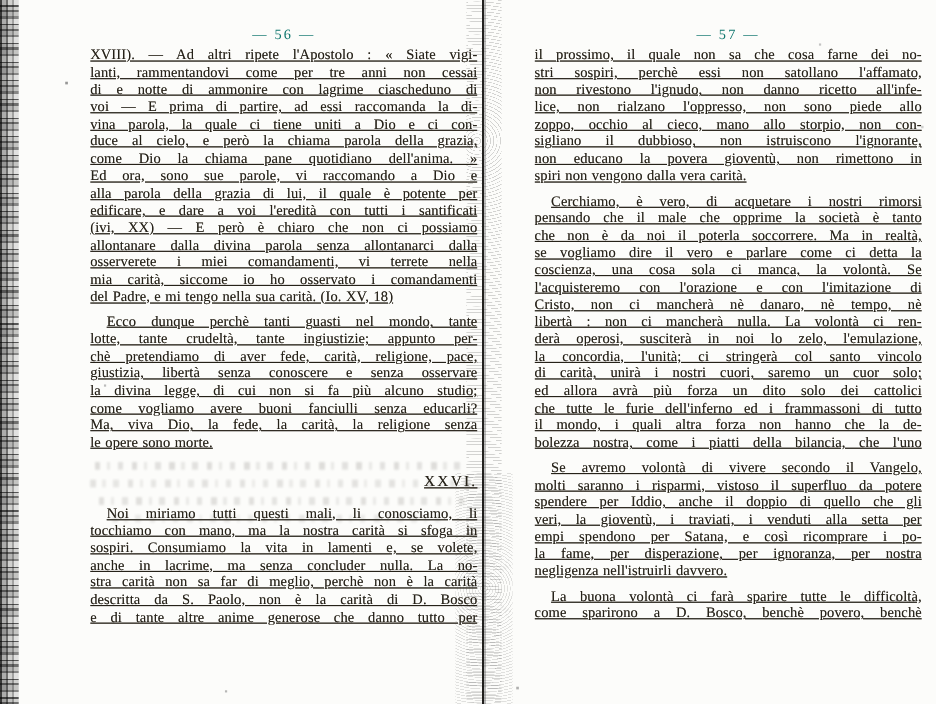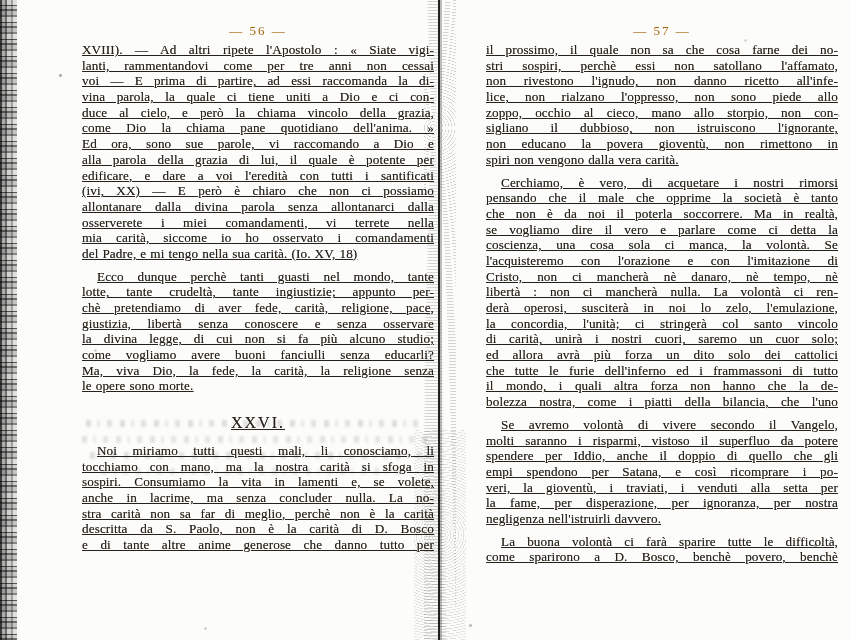--- a/index.html
+++ b/index.html
@@ -47,43 +47,43 @@
   }
   .page-left  { left: 82px; }
   .page-right { left: 486px; }
 
   .page-number {
     text-align: center;
     font-size: 13px;
     letter-spacing: 2px;
     height: 14px; line-height: 14px;
     margin-bottom: 4px;
-    color: #a16207;
+    color: #0f766e;
   }
 
   .body-text { position: relative; text-decoration: underline; }
 
   .line {
     height: 15.7px;
     line-height: 15.7px;
     overflow: hidden;
     font-size: 13.2px;
     letter-spacing: 0.1px;
     word-spacing: 0.6px;
     text-align: justify;
     text-shadow: 0 0 0.5px rgba(45,38,30,0.55);
     white-space: nowrap;
   }
   .line.j { white-space: normal; }
   .line.j::after { content: ""; display: inline-block; width: 100%; height: 0; }
   .line.indent { text-indent: 15px; margin-top: 7px; }
 
   .heading {
-    text-align: center;
-    font-size: 16px;
+    text-align: right;
+    font-size: 14px;
     letter-spacing: 2px;
     height: 15.7px; line-height: 15.7px;
     margin-top: 21px;
     margin-bottom: 12px;
     text-shadow: 0 0 0.5px rgba(45,38,30,0.55);
   }
 
   
   .bleed-row {
     position: absolute;
@@ -124,23 +124,24 @@
   <div class="page page-left">
     <div class="page-number">— 56 —</div>
     <div class="body-text">
       <div class="bleed-row" style="left:4px; top:378px; width:340px;"></div>
       <div class="bleed-row" style="left:0px; top:394px; width:348px; opacity:0.45;"></div>
       <div class="bleed-row" style="left:8px; top:410px; width:336px; opacity:0.5;"></div>
       <div class="bleed-row" style="left:20px; top:426px; width:300px; opacity:0.35;"></div>
     <div class="paragraph">
           <div class="line j">XVIII). — Ad altri ripete l'Apostolo : « Siate vigi-</div>
           <div class="line j">lanti, rammentandovi come per tre anni non cessai</div>
+          <div class="line j">di e notte di ammonire con lagrime ciascheduno di</div>
           <div class="line j">voi — E prima di partire, ad essi raccomanda la di-</div>
           <div class="line j">vina parola, la quale ci tiene uniti a Dio e ci con-</div>
-          <div class="line j">duce al cielo, e però la chiama vincolo della grazia,</div>
+          <div class="line j">duce al cielo, e però la chiama parola della grazia,</div>
           <div class="line j">come Dio la chiama pane quotidiano dell'anima. »</div>
           <div class="line j">Ed ora, sono sue parole, vi raccomando a Dio e</div>
           <div class="line j">alla parola della grazia di lui, il quale è potente per</div>
           <div class="line j">edificare, e dare a voi l'eredità con tutti i santificati</div>
           <div class="line j">(ivi, XX) — E però è chiaro che non ci possiamo</div>
           <div class="line j">allontanare dalla divina parola senza allontanarci dalla</div>
           <div class="line j">osserverete i miei comandamenti, vi terrete nella</div>
           <div class="line j">mia carità, siccome io ho osservato i comandamenti</div>
           <div class="line">del Padre, e mi tengo nella sua carità. (Io. XV, 18)</div>
         </div>
@@ -194,22 +195,22 @@
           <div class="line j">di carità, unirà i nostri cuori, saremo un cuor solo;</div>
           <div class="line j">ed allora avrà più forza un dito solo dei cattolici</div>
           <div class="line j">che tutte le furie dell'inferno ed i frammassoni di tutto</div>
           <div class="line j">il mondo, i quali altra forza non hanno che la de-</div>
           <div class="line j">bolezza nostra, come i piatti della bilancia, che l'uno</div>
         </div>
         <div class="paragraph">
           <div class="line j indent">Se avremo volontà di vivere secondo il Vangelo,</div>
           <div class="line j">molti saranno i risparmi, vistoso il superfluo da potere</div>
           <div class="line j">spendere per Iddio, anche il doppio di quello che gli</div>
+          <div class="line j">veri, la gioventù, i traviati, i venduti alla setta per</div>
           <div class="line j">empi spendono per Satana, e così ricomprare i po-</div>
-          <div class="line j">veri, la gioventù, i traviati, i venduti alla setta per</div>
           <div class="line j">la fame, per disperazione, per ignoranza, per nostra</div>
           <div class="line">negligenza nell'istruirli davvero.</div>
         </div>
         <div class="paragraph">
           <div class="line j indent">La buona volontà ci farà sparire tutte le difficoltà,</div>
           <div class="line j">come sparirono a D. Bosco, benchè povero, benchè</div>
         </div>
       </div>
   </div>
 

